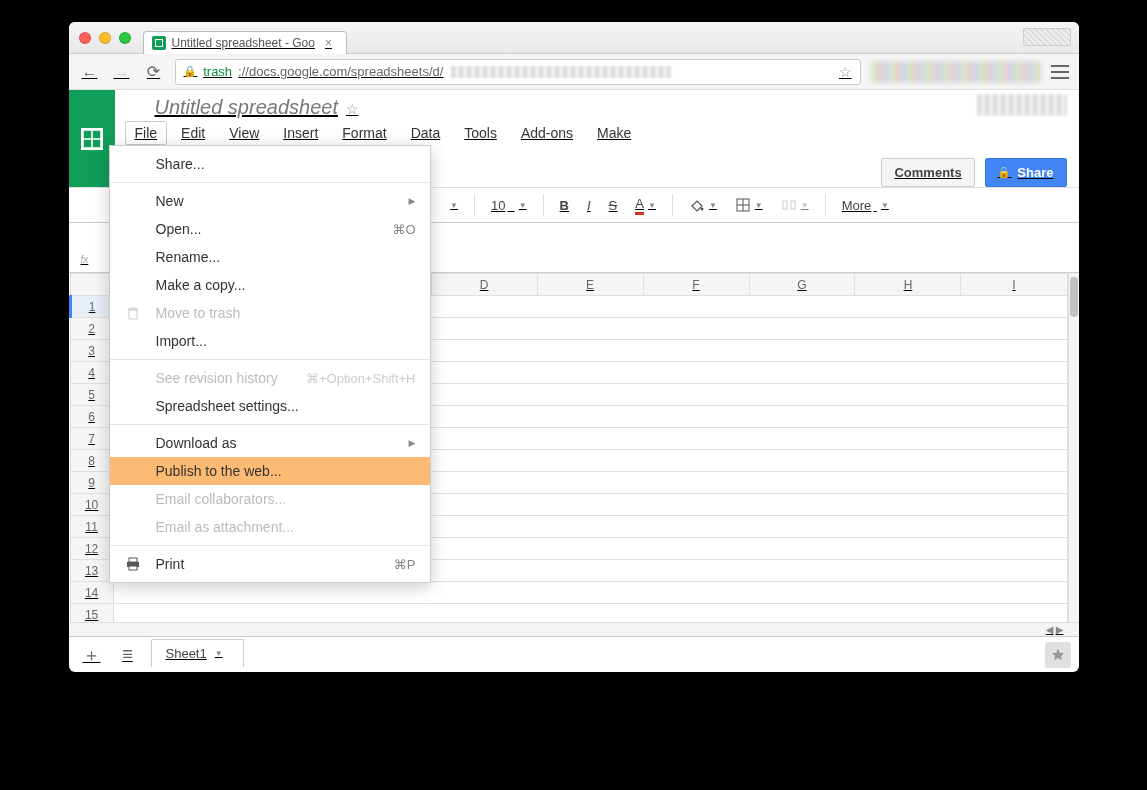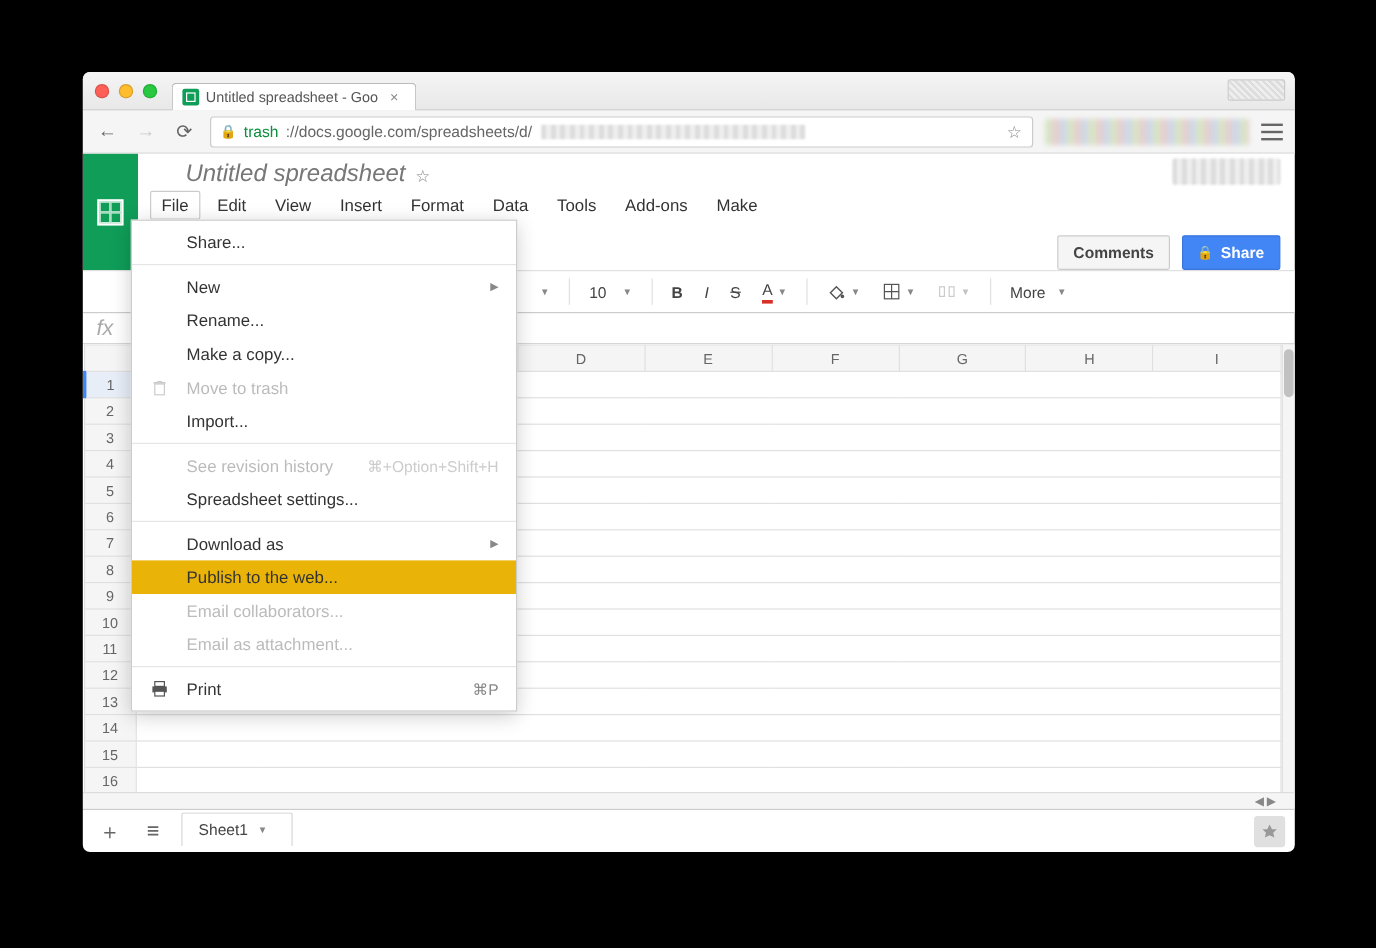--- a/index.html
+++ b/index.html
@@ -1,17 +1,17 @@
 <!DOCTYPE html>
 <html><head>
 <meta charset="utf-8">
 <style>
 * { box-sizing: border-box; margin: 0; padding: 0; }
 body { font-family: Arial, sans-serif; background: #000; width: 1147px; height: 790px; overflow: hidden; }
-.desktop { width: 100%; height: 100%; display: flex; align-items: flex-start; justify-content: center; padding-top: 60px; }
+.desktop { width: 100%; height: 100%; display: flex; align-items: flex-start; justify-content: center; padding-top: 22px; text-decoration: underline; }
 .window { width: 1010px; height: 650px; background: #fff; border-radius: 6px; box-shadow: 0 20px 60px rgba(0,0,0,0.5); overflow: hidden; display: flex; flex-direction: column; }
 .titlebar { height: 32px; background: linear-gradient(#f5f5f5,#e8e8e8); border-bottom: 1px solid #ccc; display: flex; align-items: center; padding: 0 10px; position: relative; }
 .traffic { display: flex; gap: 8px; margin-right: 12px; }
 .dot { width: 12px; height: 12px; border-radius: 50%; border: 0.5px solid rgba(0,0,0,0.15); }
 .dot.red { background: #ff5f57; }
 .dot.yel { background: #ffbd2e; }
 .dot.grn { background: #28c940; }
 .tab { background: #fff; border: 1px solid #bbb; border-bottom: none; border-radius: 4px 4px 0 0; padding: 4px 14px 4px 8px; font-size: 12px; color: #555; display: flex; align-items: center; gap: 6px; position: relative; top: 5px; }
 .tab .close { font-size: 12px; color: #888; margin-left: 4px; }
 .sheets-favicon { width: 14px; height: 14px; background: #0f9d58; border-radius: 2px; position: relative; }
@@ -40,41 +40,41 @@
 .menubar .mi.active { border: 1px solid #ccc; background: #fff; }
 .header-right { display: flex; align-items: center; gap: 10px; padding: 0 12px; }
 .avatar-blur { width: 90px; height: 22px; background: repeating-linear-gradient(90deg,#ddd,#ddd 4px,#eee 4px,#eee 8px); filter: blur(1px); border-radius: 2px; margin-bottom: 4px; }
 .btn { border: 1px solid #ccc; background: #f5f5f5; border-radius: 2px; padding: 6px 12px; font-size: 13px; font-weight: bold; color: #444; cursor: pointer; }
 .btn.share { background: #4285f4; border-color: #3a76db; color: #fff; display: flex; align-items: center; gap: 6px; }
 .toolbar { height: 36px; border-top: 1px solid #e0e0e0; border-bottom: 1px solid #ccc; display: flex; align-items: center; padding: 0 8px; gap: 6px; font-size: 13px; color: #444; background: #fff; }
 .toolbar .tbtn { padding: 4px 6px; cursor: pointer; display: flex; align-items: center; gap: 2px; min-height: 26px; }
 .toolbar .sep { width: 1px; height: 22px; background: #e0e0e0; margin: 0 4px; }
 .tbtn .dd { font-size: 8px; color: #888; margin-left: 2px; }
 .tbtn.hidden-behind { visibility: hidden; }
-.fx-bar { height: 26px; border-bottom: 1px solid #ccc; display: flex; align-items: center; padding-left: 12px; font-style: italic; color: #aaa; font-size: 18px; }
+.fx-bar { height: 26px; border-bottom: 1px solid #ccc; display: flex; align-items: center; padding-left: 12px; font-style: italic; color: #aaa; font-size: 10px; margin-top: 24px; }
 .grid-area { flex: 1; display: flex; overflow: hidden; position: relative; }
 .grid-inner { flex: 1; overflow: hidden; background: #fff; position: relative; }
 table.sheet { border-collapse: collapse; table-layout: fixed; width: 100%; }
 table.sheet th, table.sheet td { border: 1px solid #e0e0e0; height: 22px; font-size: 12px; color: #666; text-align: center; font-weight: normal; }
 table.sheet th { background: #f5f5f5; }
 table.sheet th.rowh { width: 42px; background: #f5f5f5; }
 table.sheet th.colh { width: 103px; }
 table.sheet tr.selrow th.rowh { background: #e8eef8; border-left: 3px solid #4285f4; }
 .vscroll { width: 11px; background: #f5f5f5; border-left: 1px solid #ddd; position: relative; }
 .vscroll .thumb { position: absolute; left: 1px; right: 1px; top: 4px; height: 40px; background: #c1c1c1; border-radius: 5px; }
 .hscroll-row { height: 14px; background: #f5f5f5; border-top: 1px solid #ddd; display: flex; justify-content: flex-end; align-items: center; padding-right: 14px; }
 .harrow { width: 10px; height: 10px; font-size: 10px; color: #888; display: inline-flex; align-items: center; justify-content: center; cursor: pointer; }
 .footer { height: 36px; border-top: 1px solid #ccc; display: flex; align-items: center; padding: 0 10px; gap: 10px; position: relative; }
 .footer .fbtn { width: 26px; height: 26px; display: flex; align-items: center; justify-content: center; color: #666; font-size: 18px; cursor: pointer; }
 .sheet-tab { border: 1px solid #ccc; border-bottom: none; border-radius: 2px 2px 0 0; padding: 6px 20px 6px 14px; font-size: 13px; color: #444; background: #fff; display: flex; align-items: center; gap: 8px; position: relative; top: -2px; cursor: pointer; }
 .sheet-tab .dd { font-size: 8px; color: #888; }
 .explore-btn { position: absolute; right: 8px; bottom: 4px; width: 26px; height: 26px; background: #e0e0e0; border-radius: 3px; display: flex; align-items: center; justify-content: center; cursor: pointer; }
 .file-menu { position: absolute; left: 40px; top: 55px; width: 322px; background: #fff; border: 1px solid #ccc; box-shadow: 0 4px 16px rgba(0,0,0,0.2); z-index: 100; font-size: 14px; color: #333; padding: 4px 0; }
 .file-menu .mrow { display: flex; align-items: center; padding: 6px 18px 6px 46px; cursor: pointer; position: relative; min-height: 18px; }
-.file-menu .mrow.hover { background: #eab308; }
+.file-menu .mrow.hover { background: #fdba74; }
 .file-menu .mrow.disabled { color: #bbb; cursor: default; }
 .file-menu .mrow .arrow { position: absolute; right: 14px; font-size: 9px; color: #888; }
 .file-menu .mrow .shortcut { position: absolute; right: 14px; font-size: 13px; color: #888; }
 .file-menu .mrow.disabled .shortcut { color: #ccc; }
 .file-menu .mrow .ico { position: absolute; left: 14px; width: 18px; height: 18px; display: flex; align-items: center; justify-content: center; color: #888; }
 .file-menu hr { border: none; border-top: 1px solid #e5e5e5; margin: 4px 0; }
 .star-icon { color: #888; font-size: 14px; }
 .right-col { display: flex; flex-direction: column; align-items: flex-end; gap: 4px; padding-top: 4px; }
 </style>
 </head>
@@ -324,20 +324,24 @@
       <div class="file-menu">
         <div class="mrow">
             <span>Share...</span>
           </div>
         <hr>
         <div class="mrow">
             <span>New</span>
             <span class="arrow">▶</span>
           </div>
         <div class="mrow">
+            <span>Open...</span>
+            <span class="shortcut">⌘O</span>
+          </div>
+        <div class="mrow">
             <span>Rename...</span>
           </div>
         <div class="mrow">
             <span>Make a copy...</span>
           </div>
         <div class="mrow disabled">
           <span class="ico">
             <svg width="14" height="14" viewBox="0 0 14 14">
                 <rect x="3" y="4" width="8" height="9" fill="none" stroke="#ccc"></rect>
                 <line x1="2" y1="3" x2="12" y2="3" stroke="#ccc" stroke-width="1.5"></line>

